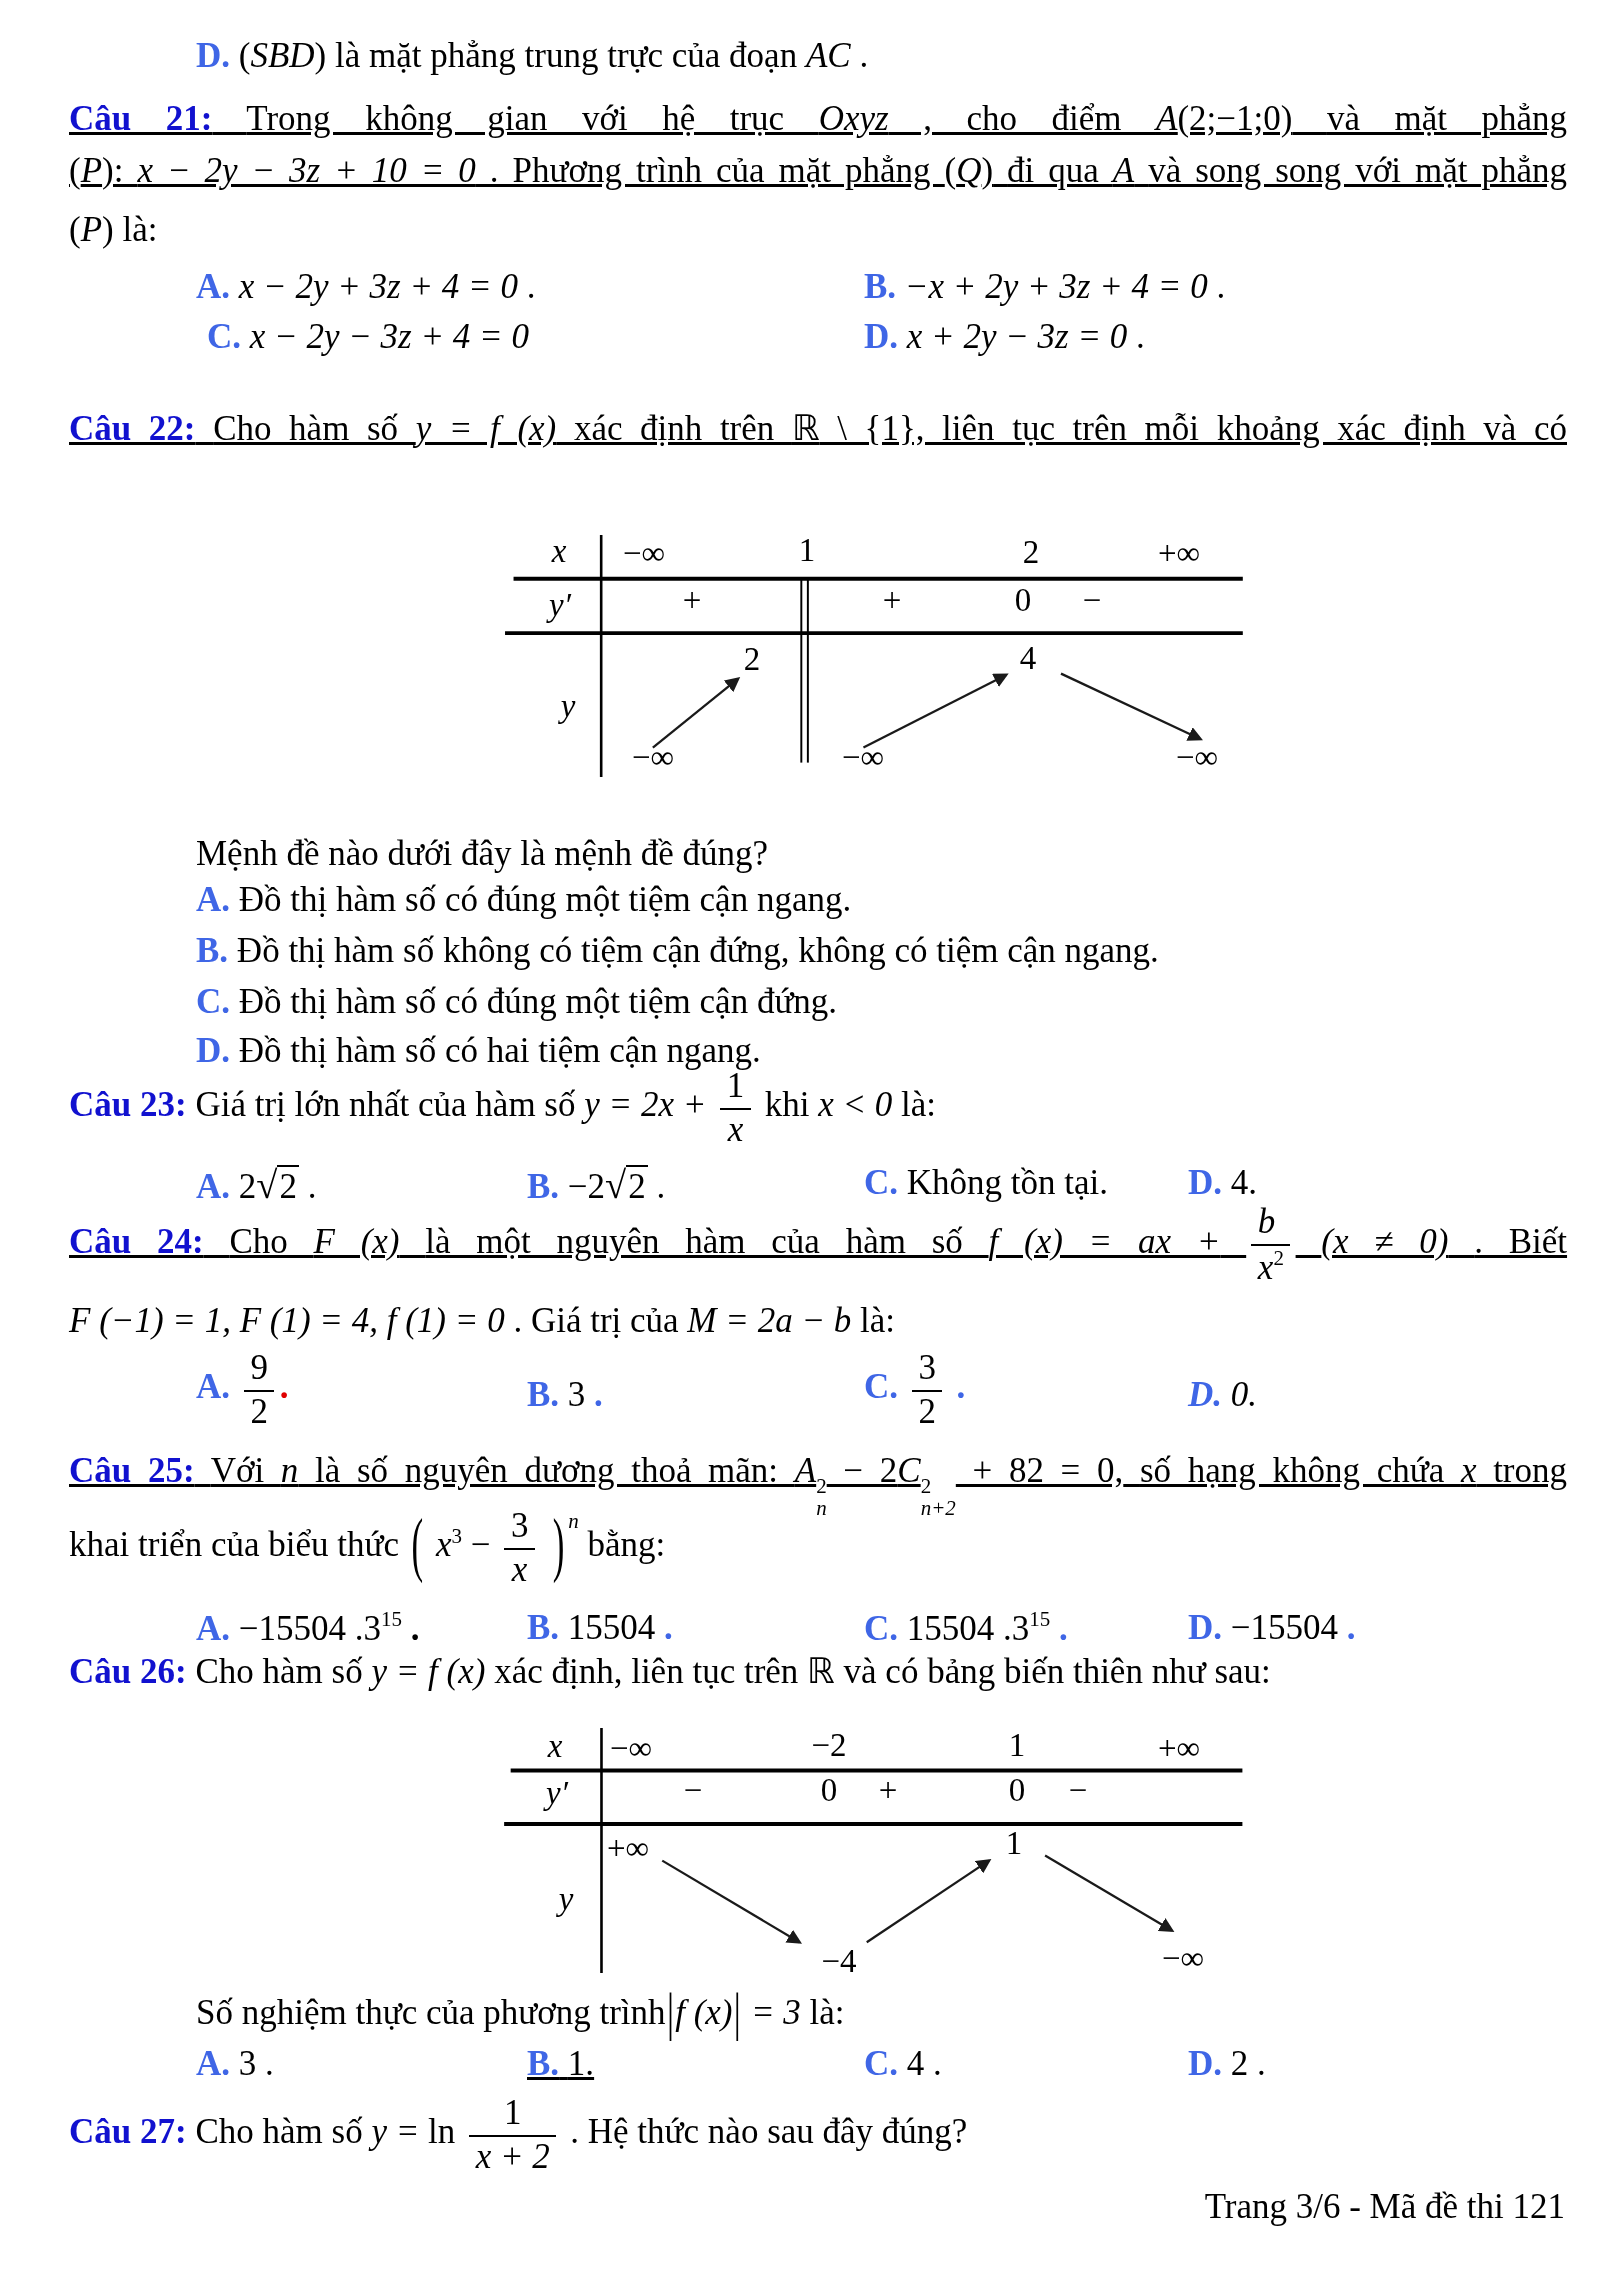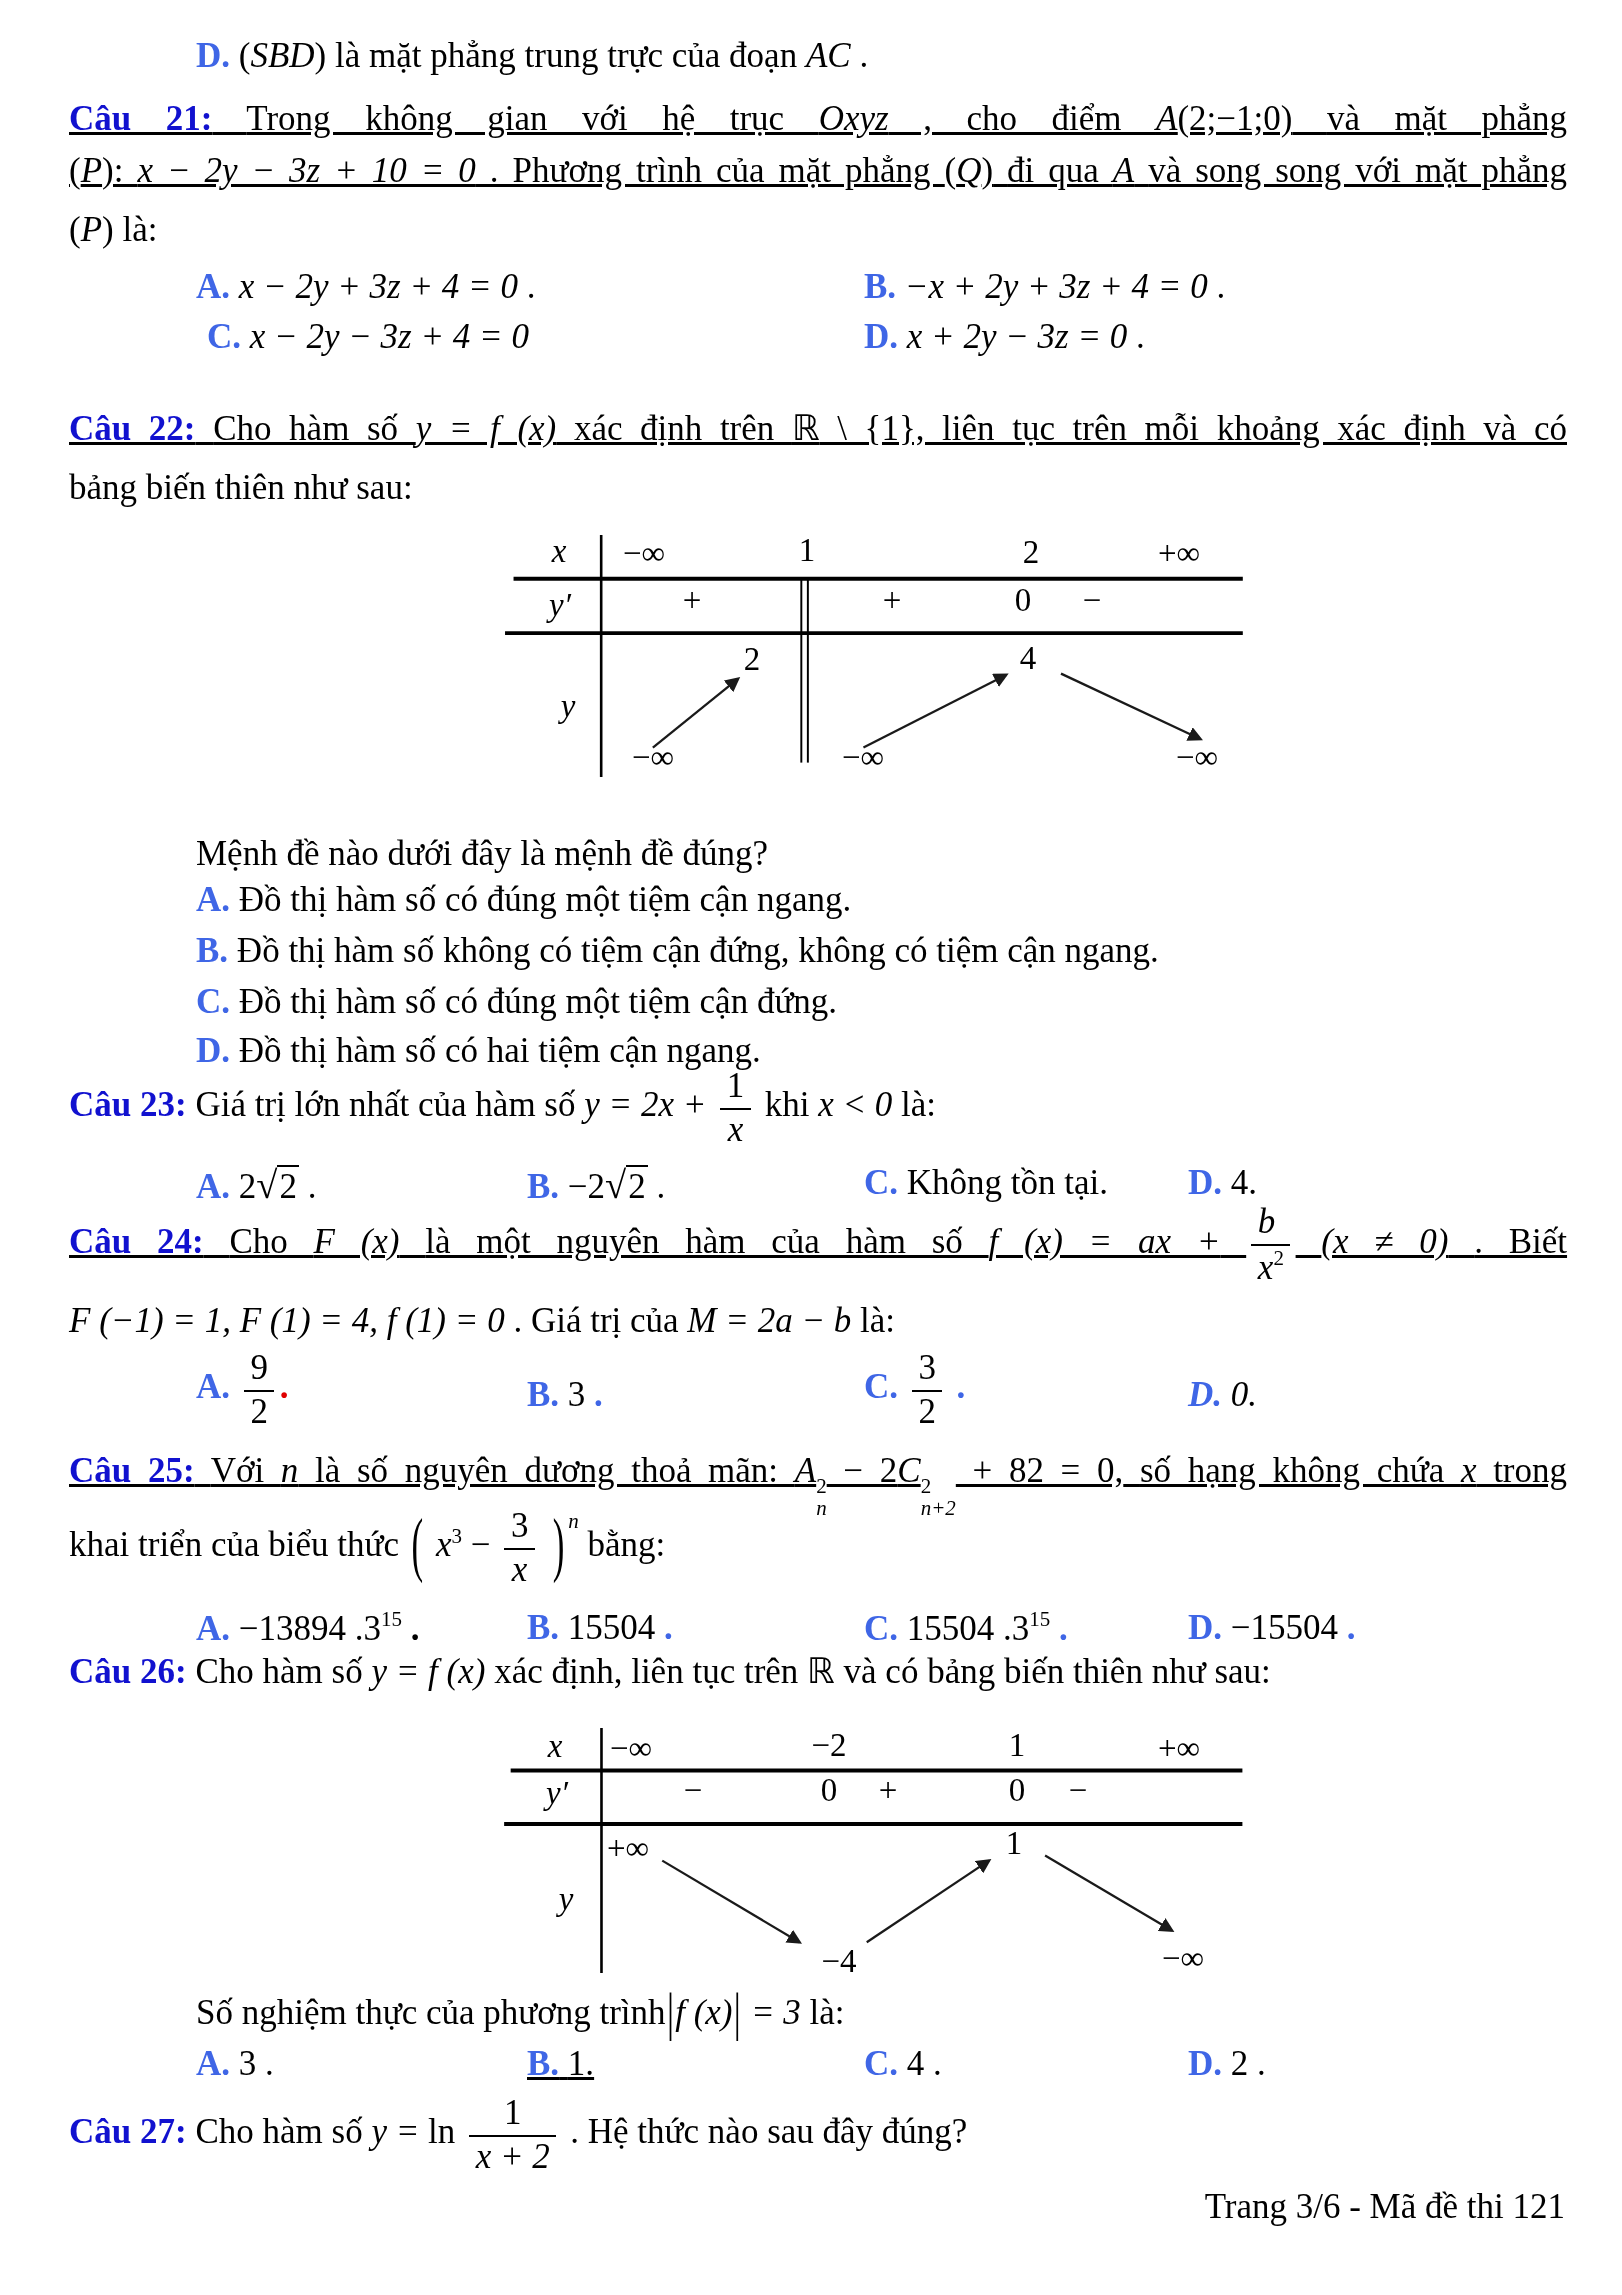--- a/index.html
+++ b/index.html
@@ -69,23 +69,20 @@
   </div>
   <div class="line nw" style="left:864px;top:315px;">
     <span class="opt">D.</span>
     <span class="m">x + 2y − 3z = 0</span><span> .</span>
   </div>
 
   <div class="line jline" style="left:69px;top:407px;width:1498px;">
     <span class="qlabel">Câu 22:</span>
     <span>Cho hàm số </span><span class="m">y = f (x)</span><span> xác định trên </span><span style="font-family:'DejaVu Sans',sans-serif;">ℝ</span><span> \ {1}, liên tục trên mỗi khoảng xác định và có</span>
   </div>
-  <div class="line nw" style="left:69px;top:466px;">
-    <span>bảng biến thiên như sau:</span>
-  </div>
 
   <div class="bbt" style="left:497px;top:535px;width:746px;height:242px;">
     <svg width="746" height="242" viewBox="0 0 1140 370">
       <defs>
         <marker id="ah1" viewBox="0 0 10 10" refX="8" refY="5" markerWidth="6.5" markerHeight="6.5" orient="auto-start-reverse">
           <path d="M0,0 L10,5 L0,10 z" fill="#1a1a1a"></path>
         </marker>
       </defs>
       <line x1="159" y1="0" x2="159" y2="370" stroke="#000" stroke-width="4"></line>
       <line x1="25" y1="67" x2="1140" y2="67" stroke="#000" stroke-width="6"></line>
@@ -202,21 +199,21 @@
   <div class="line nw" style="left:69px;top:1507px;">
     <span>khai triển của biểu thức </span>
     <span class="bp">(</span>
     <span class="m">x</span><sup class="e">3</sup><span> − </span>
     <span class="frac"><span class="num">3</span><span class="den m">x</span></span>
     <span class="bp">)</span><sup class="pexp">n</sup>
     <span> bằng:</span>
   </div>
   <div class="line nw" style="left:196px;top:1606px;">
     <span class="opt">A.</span>
-    <span>−13894 .3</span><sup class="e">15</sup><span style="font-weight:bold;"> .</span>
+    <span>−15504 .3</span><sup class="e">15</sup><span style="font-weight:bold;"> .</span>
   </div>
   <div class="line nw" style="left:527px;top:1606px;">
     <span class="opt">B.</span>
     <span>15504</span><span class="bdot"> .</span>
   </div>
   <div class="line nw" style="left:864px;top:1606px;">
     <span class="opt">C.</span>
     <span>15504 .3</span><sup class="e">15</sup><span class="bdot"> .</span>
   </div>
   <div class="line nw" style="left:1188px;top:1606px;">

